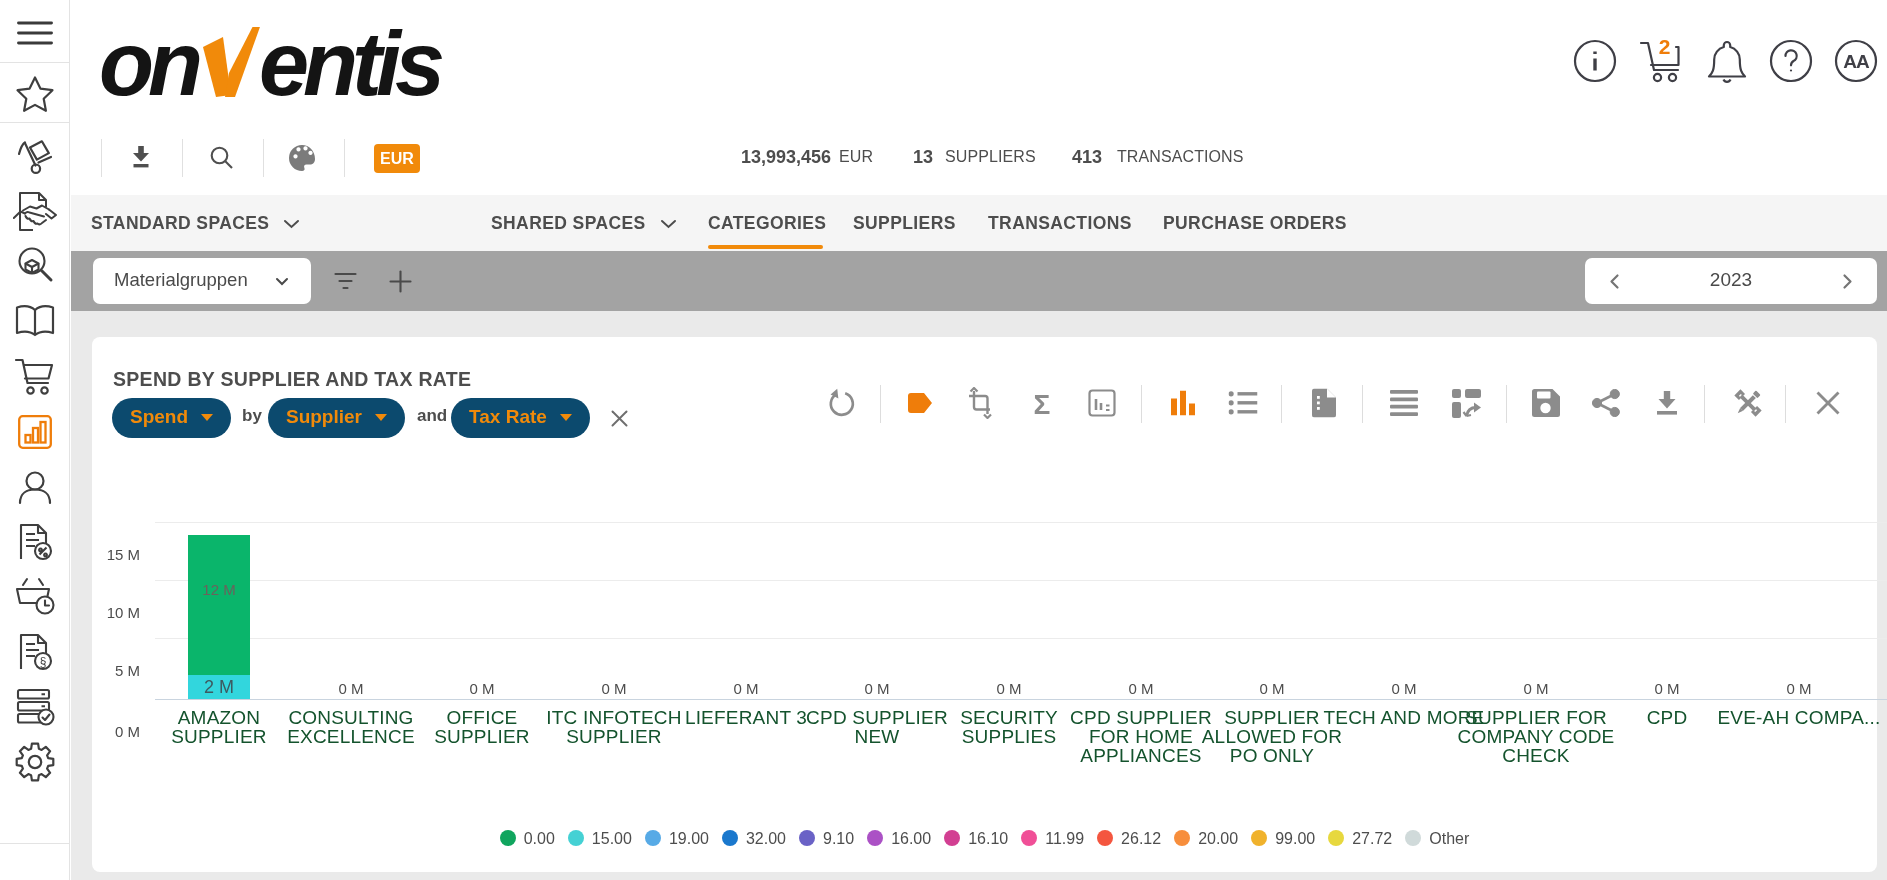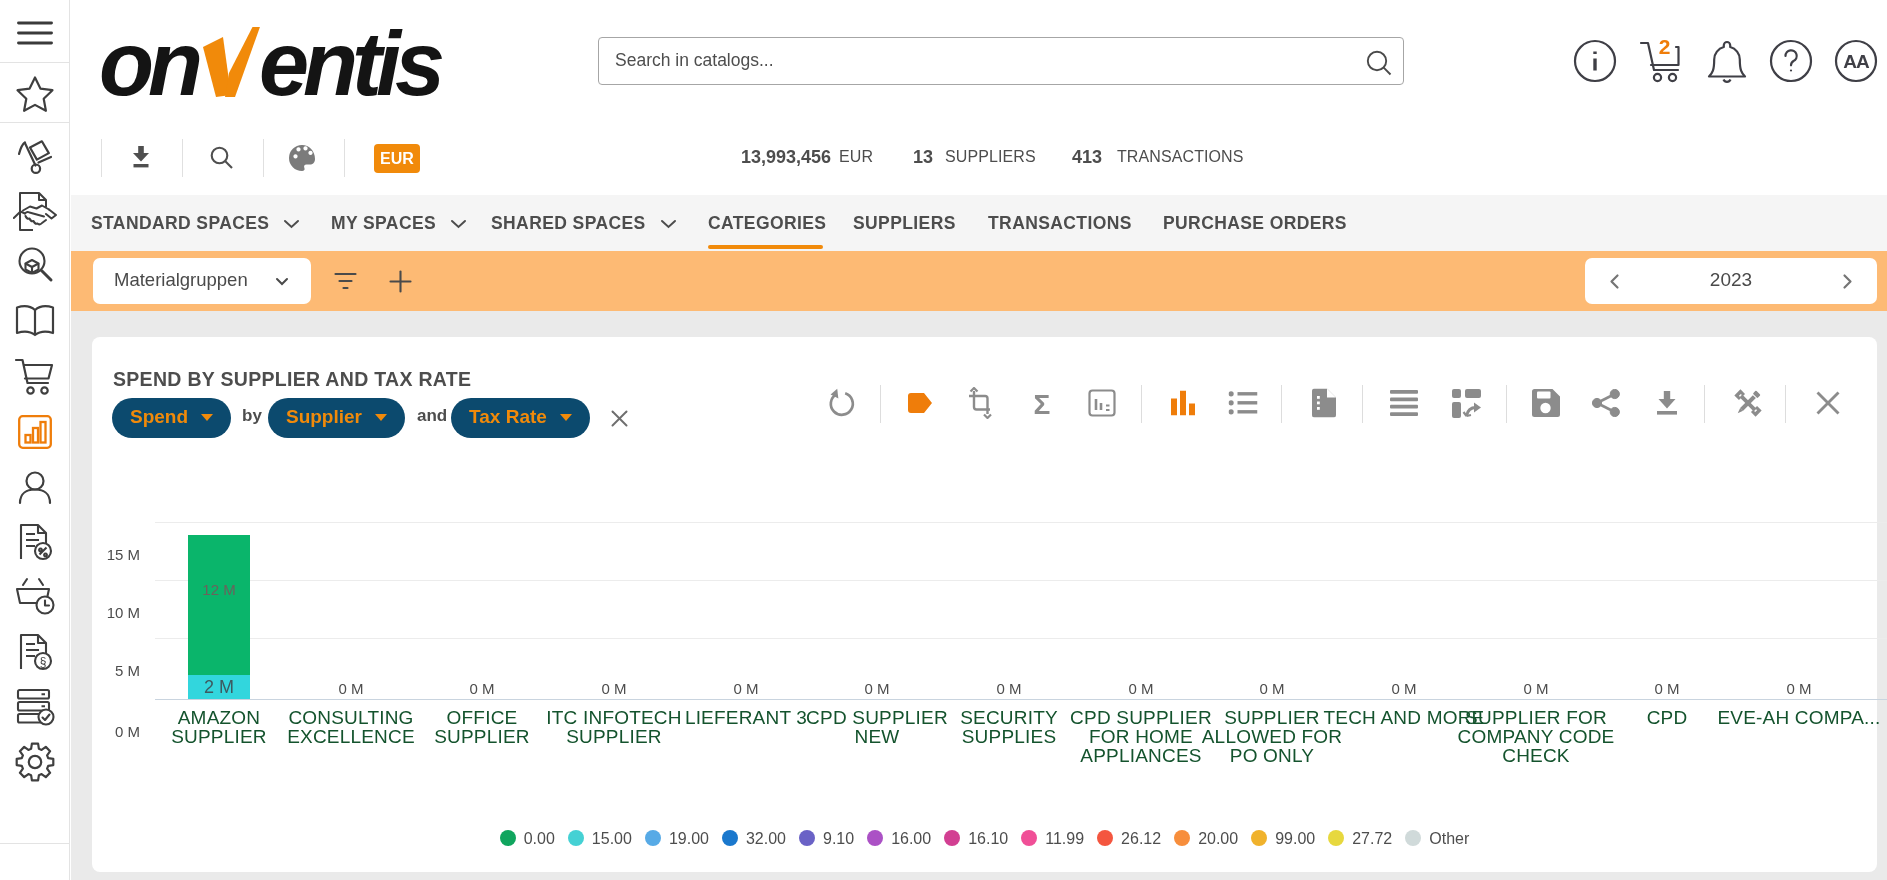--- a/index.html
+++ b/index.html
@@ -28,21 +28,21 @@
 #stats { position:absolute; left:0; top:147px; width:1816px; height:24px; font-size:18px; }
 #stats b { color:#4d4d4d; font-weight:bold; }
 #stats span.lbl { font-weight:normal; color:#4d4d4d; letter-spacing:0.1px; font-size:16px; position:relative; top:1px; }
 
 #tabs { position:absolute; left:0; top:195px; width:1816px; height:56px; background:#f5f5f5; }
 .tab { position:absolute; top:0; height:56px; line-height:56px; font-size:17.5px; font-weight:bold;
   color:#4d4d4d; letter-spacing:0.4px; white-space:nowrap; }
 .tab .chev { display:inline-block; margin-left:14px; }
 #tab-underline { position:absolute; height:4px; border-radius:2px; background:#f18a0a; top:50px; }
 
-#frow { position:absolute; left:0; top:251px; width:1816px; height:60px; background:#fdba74; }
+#frow { position:absolute; left:0; top:251px; width:1816px; height:60px; background:#a3a3a3; }
 #matpill { position:absolute; left:22px; top:7px; width:218px; height:46px; background:#fff;
   border-radius:7px; font-size:18.5px; color:#4a4a4a; }
 #matpill span { position:absolute; left:21px; top:11px; }
 #yearpill { position:absolute; left:1514px; top:7px; width:292px; height:46px; background:#fff;
   border-radius:7px; }
 #yearpill .yr { position:absolute; left:0; width:100%; text-align:center; top:11px; font-size:19px; color:#4a4a4a; }
 
 #content { position:absolute; left:0; top:311px; width:1816px; height:569px; background:#eaeaea; }
 #card { position:absolute; left:21px; top:26px; width:1785px; height:535px; background:#fff;
   border-radius:8px; }
@@ -163,27 +163,20 @@
 <div id="main">
   <div id="topbar">
     <div id="logo">
         <span class="lg" style="left:28px">on</span>
         <svg style="position:absolute;left:128px;top:27px" width="64" height="71" viewBox="0 0 64 71">
           <path d="M4 20 L24 10 L32 68 L17 70 Z" fill="#f18a0a"></path>
           <path d="M30 46 L54 -1 L62 -3 L36 70 L26 70 Z" fill="#f18a0a"></path>
         </svg>
         <span class="lg" style="left:188px">entis</span>
       </div>
-    <div id="searchbox">
-        <span>Search in catalogs...</span>
-        <svg width="28" height="28" viewBox="0 0 28 28" fill="none" stroke="#4a4a4a" stroke-width="1.9">
-          <circle cx="12" cy="12" r="9.2"></circle>
-          <line x1="18.7" y1="18.7" x2="25.5" y2="25.5"></line>
-        </svg>
-      </div>
     <div id="hicons">
       <svg class="hicon" style="left:1524px" width="44" height="44" viewBox="0 0 44 44" fill="none" stroke="#3f3f46" stroke-width="2.2">
           <circle cx="22" cy="22" r="20"></circle>
           <line x1="22" y1="12.5" x2="22" y2="15" stroke-width="3.4"></line>
           <line x1="22" y1="19.5" x2="22" y2="31.5" stroke-width="3.4"></line>
         </svg>
       <svg class="hicon" style="left:1591px" width="48" height="48" viewBox="0 0 48 48" fill="none" stroke="#3f3f46" stroke-width="2.2" stroke-linecap="round" stroke-linejoin="round">
           <path d="M3 6 H10 L16 33 H40"></path>
           <path d="M13 28 H40.5 V10 H38"></path>
           <circle cx="19.5" cy="40.5" r="3.6"></circle>
@@ -229,23 +222,20 @@
       <b style="position:absolute;left:660px;width:100px;text-align:right">13,993,456</b>
       <span class="lbl" style="position:absolute;left:768px">EUR</span>
       <b style="position:absolute;left:842px">13</b>
       <span class="lbl" style="position:absolute;left:874px">SUPPLIERS</span>
       <b style="position:absolute;left:1001px">413</b>
       <span class="lbl" style="position:absolute;left:1046px">TRANSACTIONS</span>
     </div>
   </div>
   <nav id="tabs">
     <span class="tab" style="left:20px">STANDARD SPACES<svg class="chev" width="17" height="10" viewBox="0 0 17 10" fill="none" stroke="#4d4d4d" stroke-width="2" stroke-linecap="round">
-          <path d="M2 2 L8.5 8 L15 2"></path>
-        </svg></span>
-    <span class="tab" style="left:260px">MY SPACES<svg class="chev" width="17" height="10" viewBox="0 0 17 10" fill="none" stroke="#4d4d4d" stroke-width="2" stroke-linecap="round">
           <path d="M2 2 L8.5 8 L15 2"></path>
         </svg></span>
     <span class="tab" style="left:420px">SHARED SPACES<svg class="chev" width="17" height="10" viewBox="0 0 17 10" fill="none" stroke="#4d4d4d" stroke-width="2" stroke-linecap="round">
           <path d="M2 2 L8.5 8 L15 2"></path>
         </svg></span>
     <span class="tab" style="left:637px">CATEGORIES</span>
     <span class="tab" style="left:782px">SUPPLIERS</span>
     <span class="tab" style="left:917px">TRANSACTIONS</span>
     <span class="tab" style="left:1092px">PURCHASE ORDERS</span>
     <div id="tab-underline" style="left:637px;width:115px"></div>

